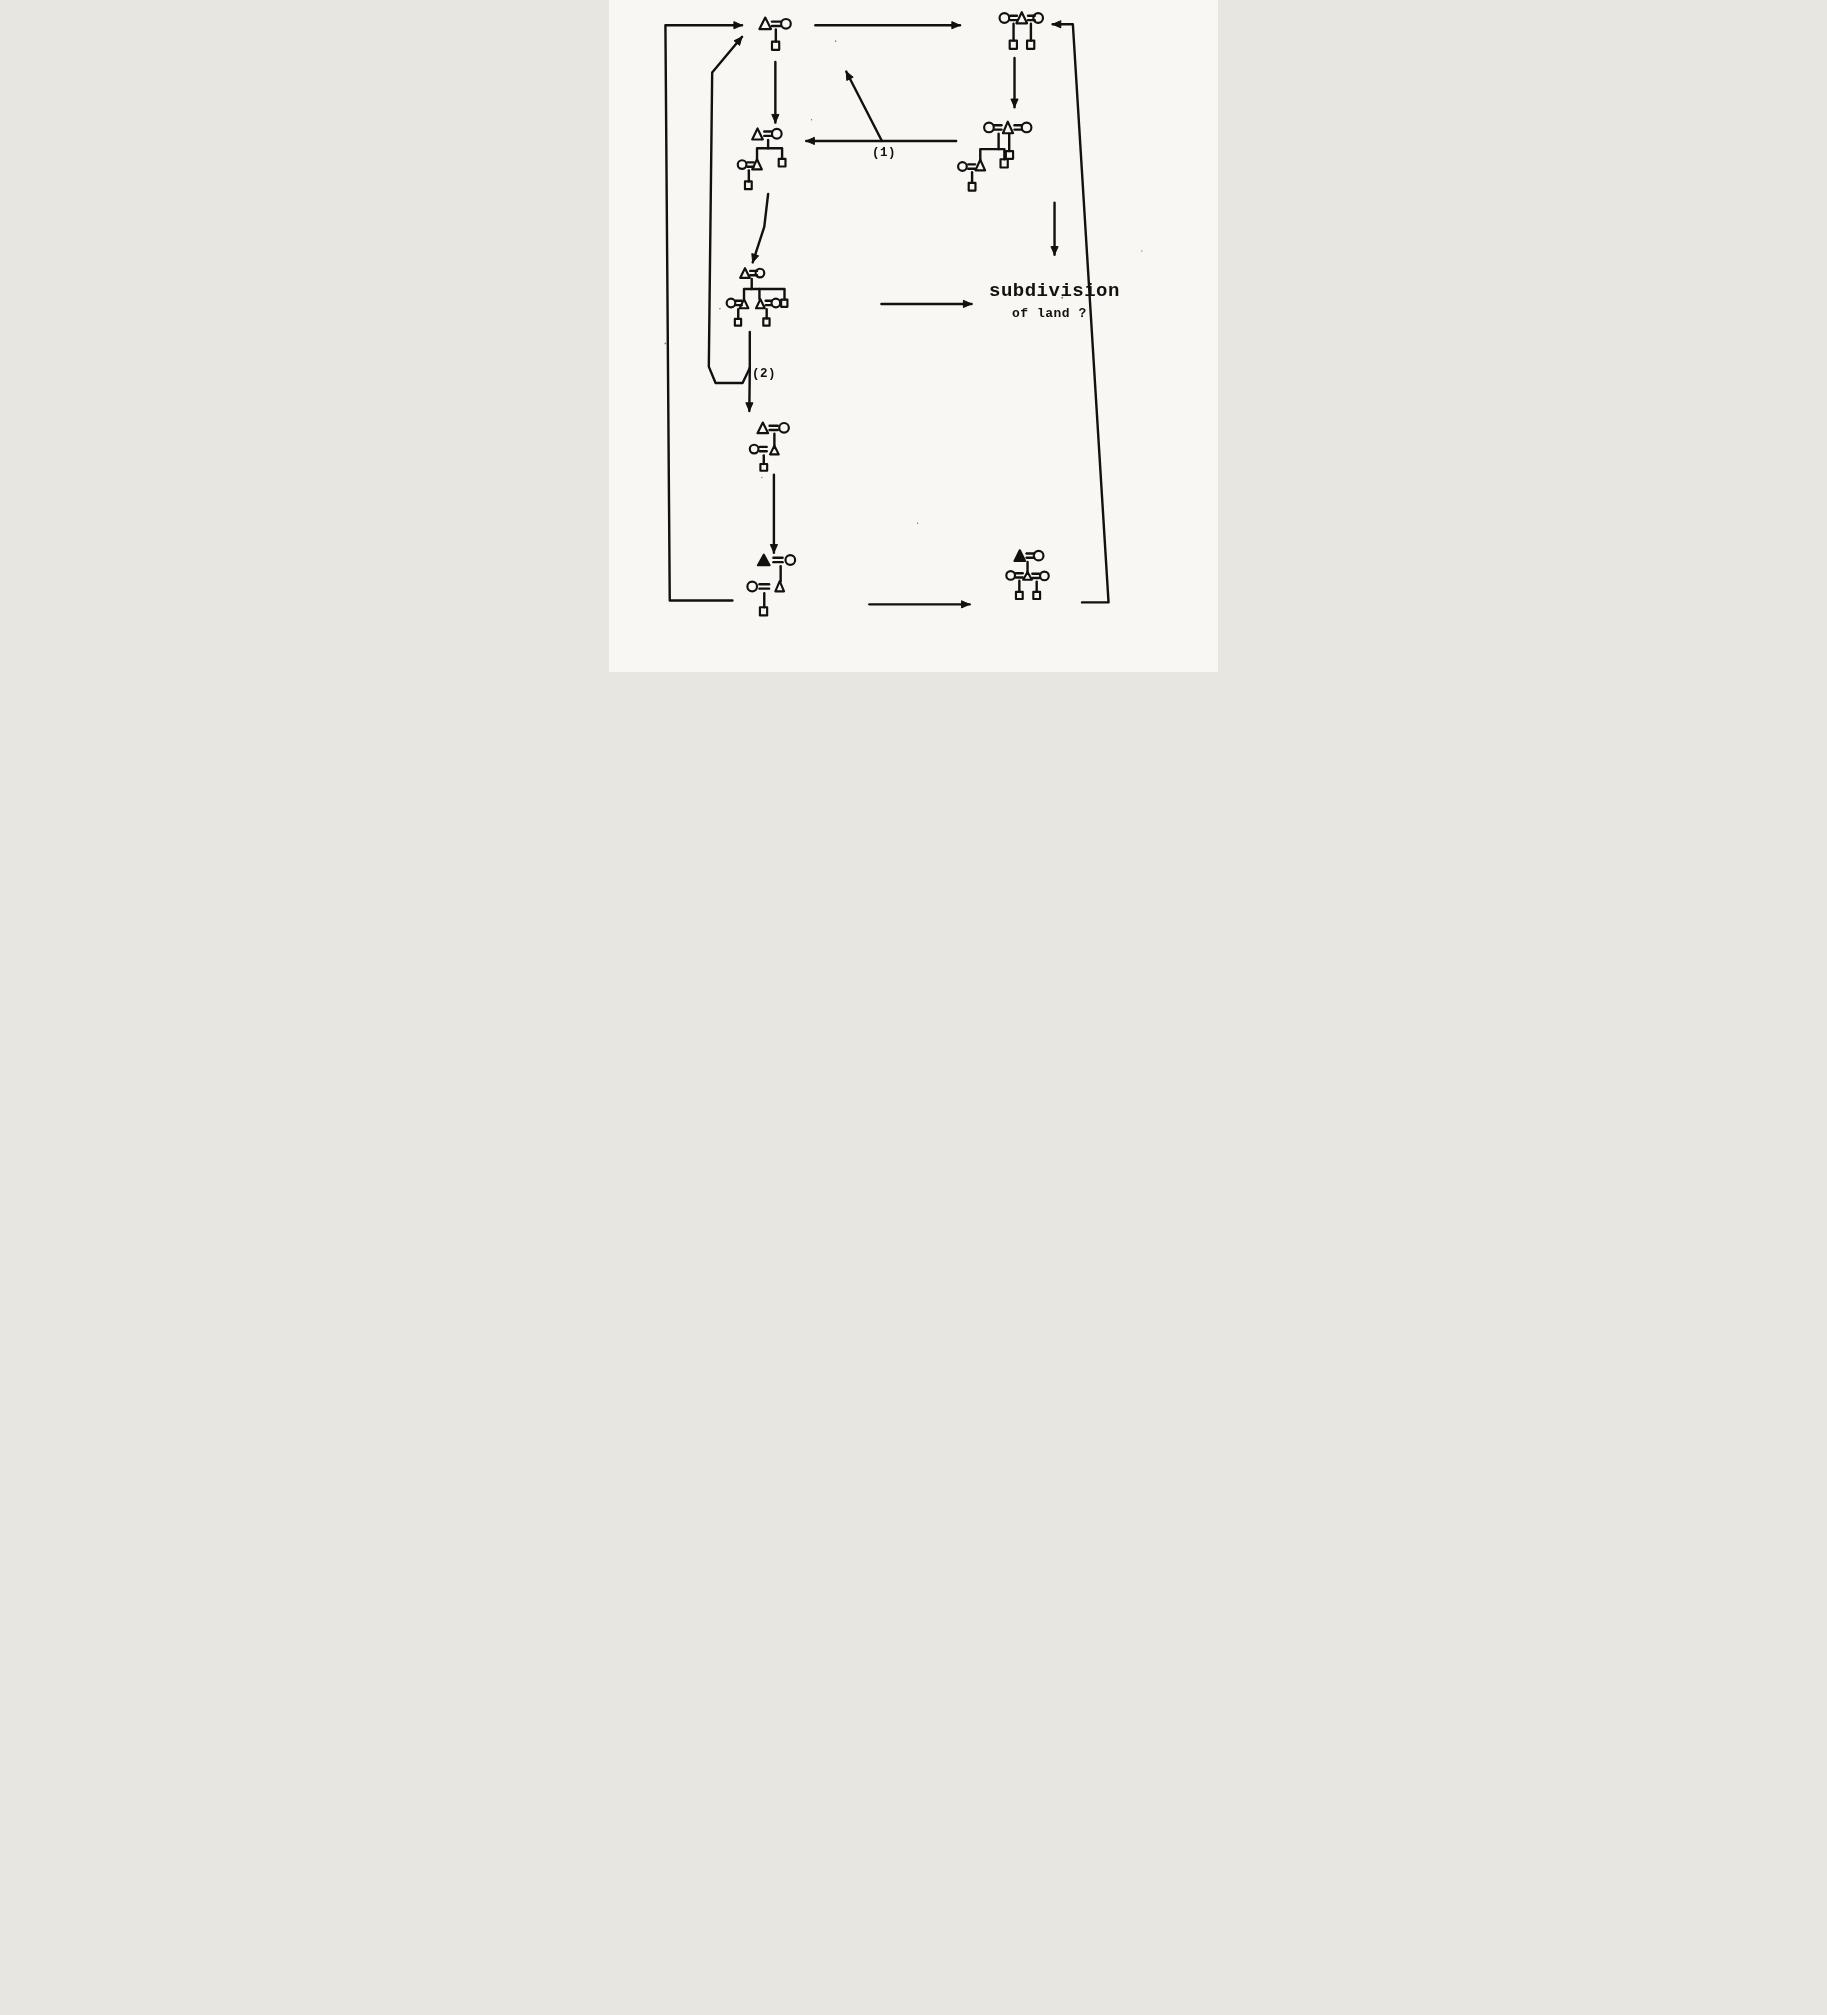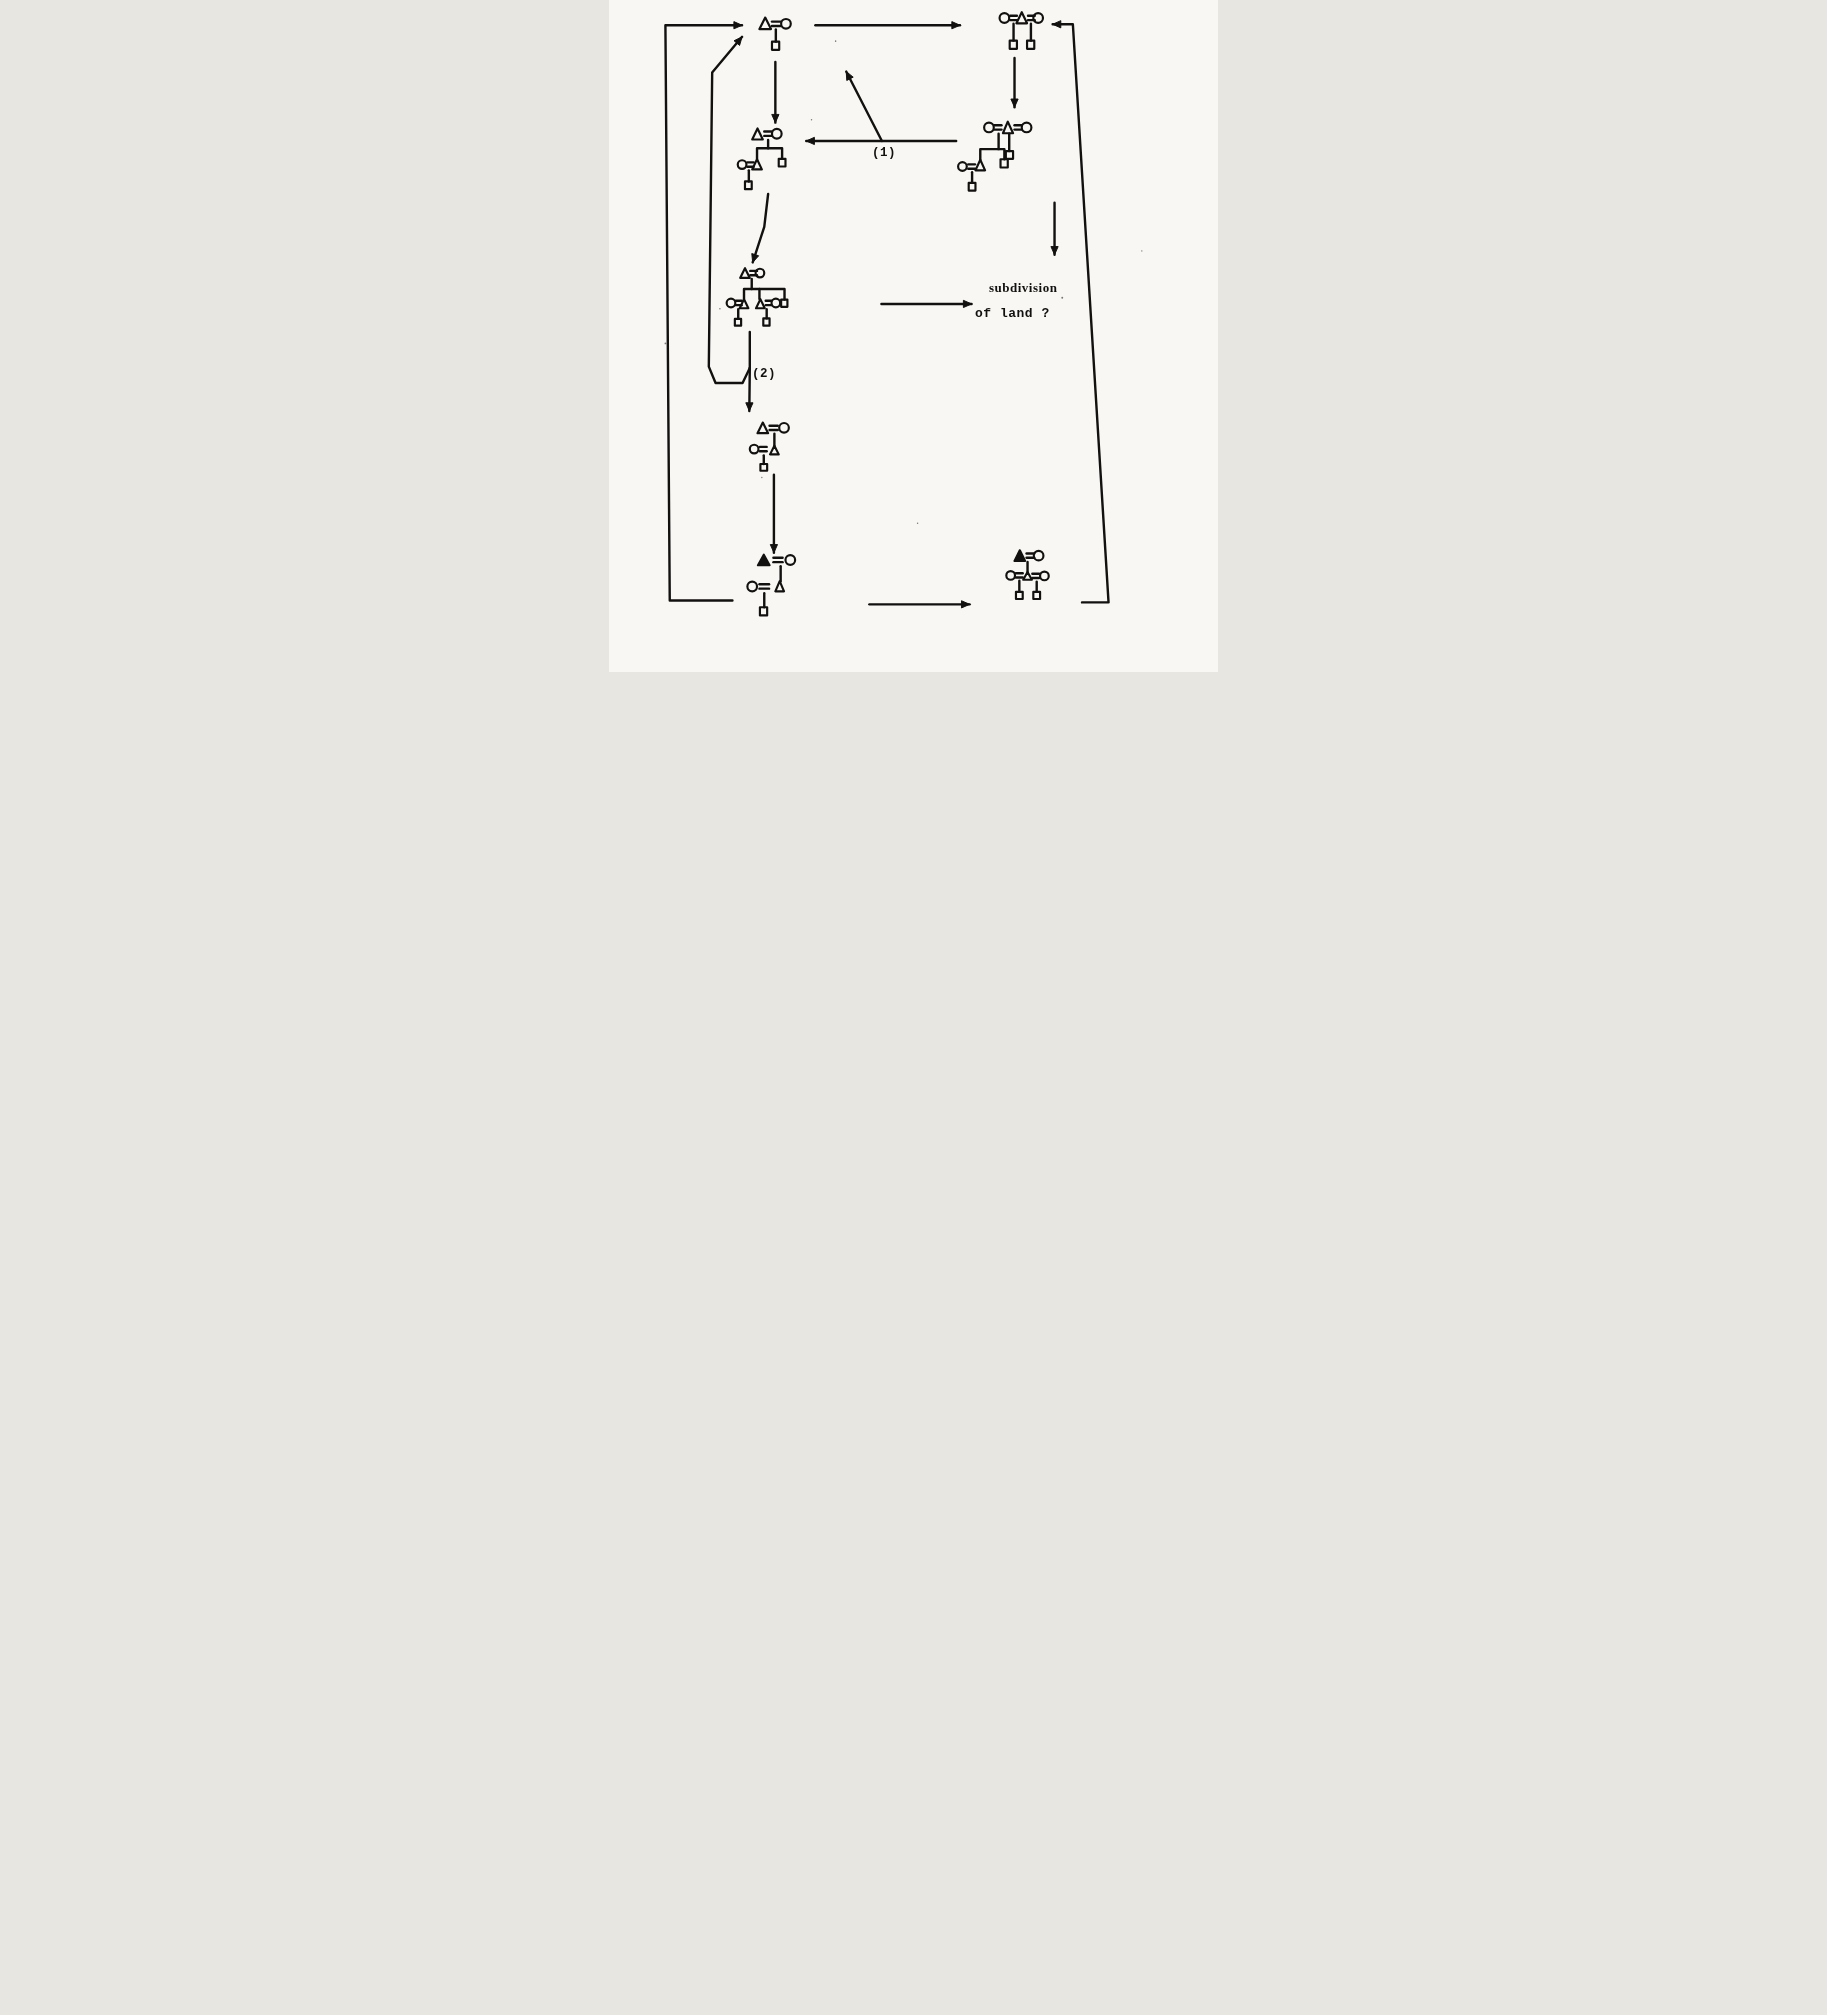--- a/index.html
+++ b/index.html
@@ -14,22 +14,22 @@
   .page svg{position:absolute;left:0;top:0;}
   .diagram-label{
     position:absolute;
     color:#131110;
     font-weight:700;
     white-space:pre;
     letter-spacing:0.5px;
   }
   .label-step1{left:263px;top:146px;font-size:12.5px;}
   .label-step2{left:143px;top:367px;font-size:12.5px;}
-  .label-outcome-1{left:380px;top:280px;font-size:13px;font-family:Liberation Serif, serif;}
-  .label-outcome-2{left:366px;top:306px;font-size:13px;}
+  .label-outcome-1{left:380px;top:280px;font-size:19px;}
+  .label-outcome-2{left:403px;top:306px;font-size:13px;}
 </style>
 </head>
 <body>
 
 <div class="page">
   <svg width="609" height="672" viewBox="0 0 1263 1393" xmlns="http://www.w3.org/2000/svg">
       <polyline points="256,1245 126,1245 117,52 276,52" fill="none" stroke="#131110" stroke-width="5" stroke-linecap="round" stroke-linejoin="round"></polyline>
       <polygon points="276,52 259,59.5 259,44.5" fill="#131110" stroke="#131110" stroke-width="2" stroke-linejoin="round"></polygon>
       <polyline points="920,50 962,50 1036,1249 981,1249" fill="none" stroke="#131110" stroke-width="5" stroke-linecap="round" stroke-linejoin="round"></polyline>
       <polygon points="920,50 937,42.5 937,57.5" fill="#131110" stroke="#131110" stroke-width="2" stroke-linejoin="round"></polygon>

